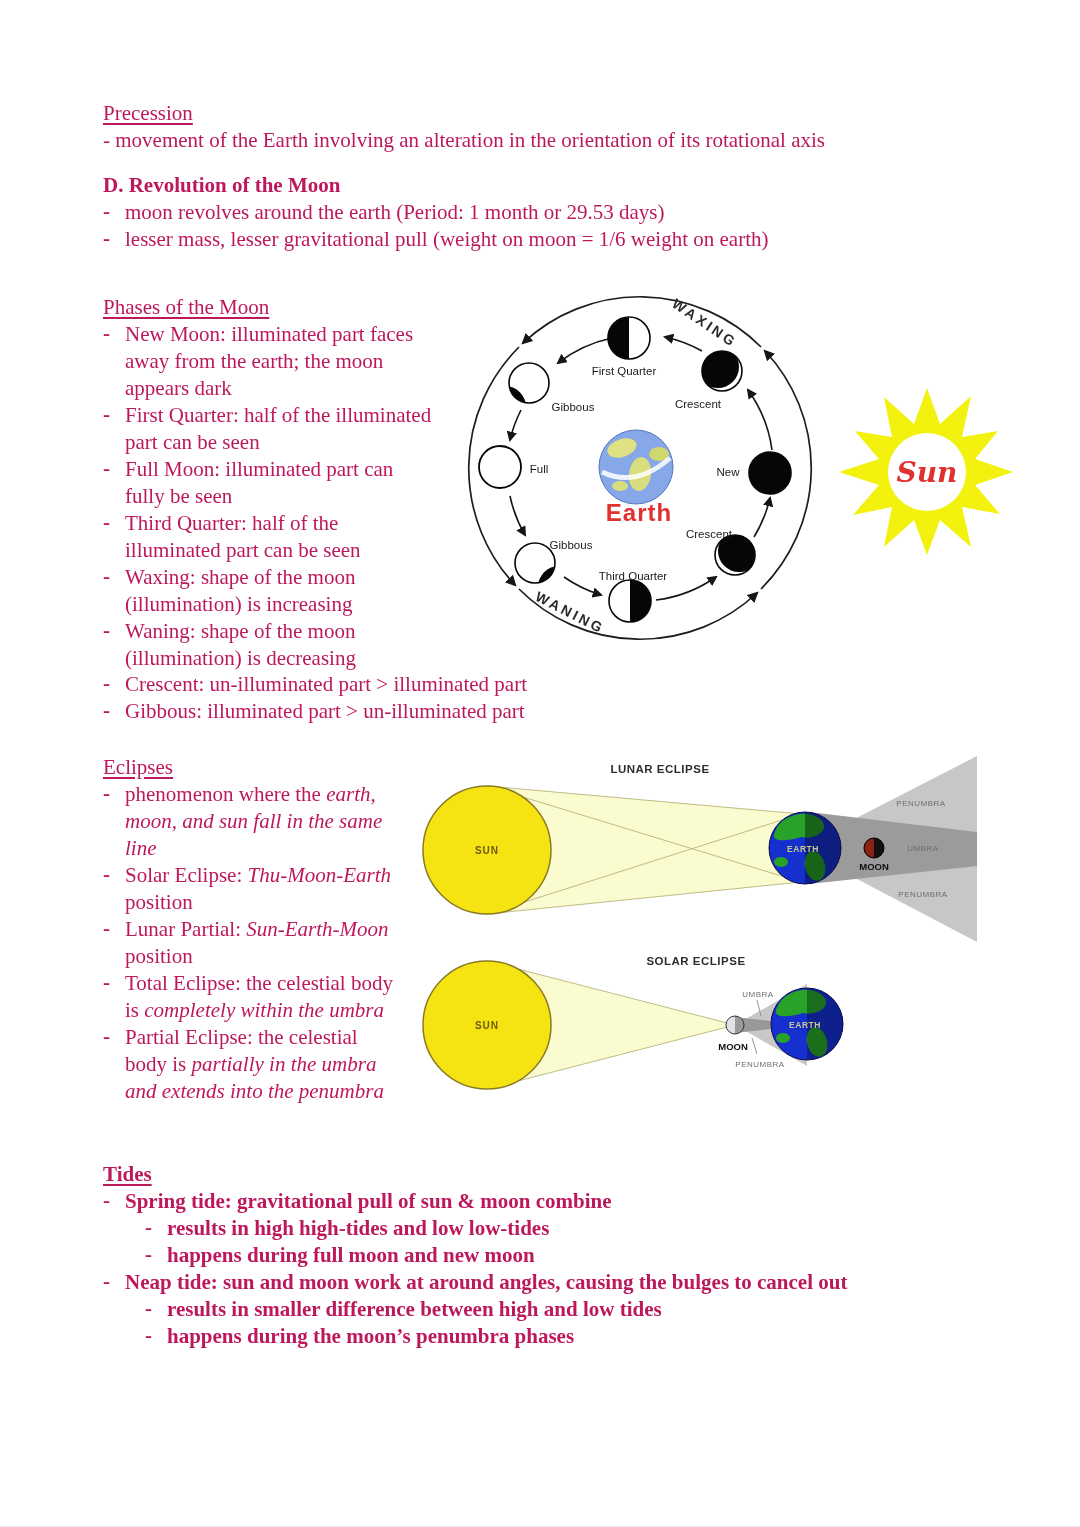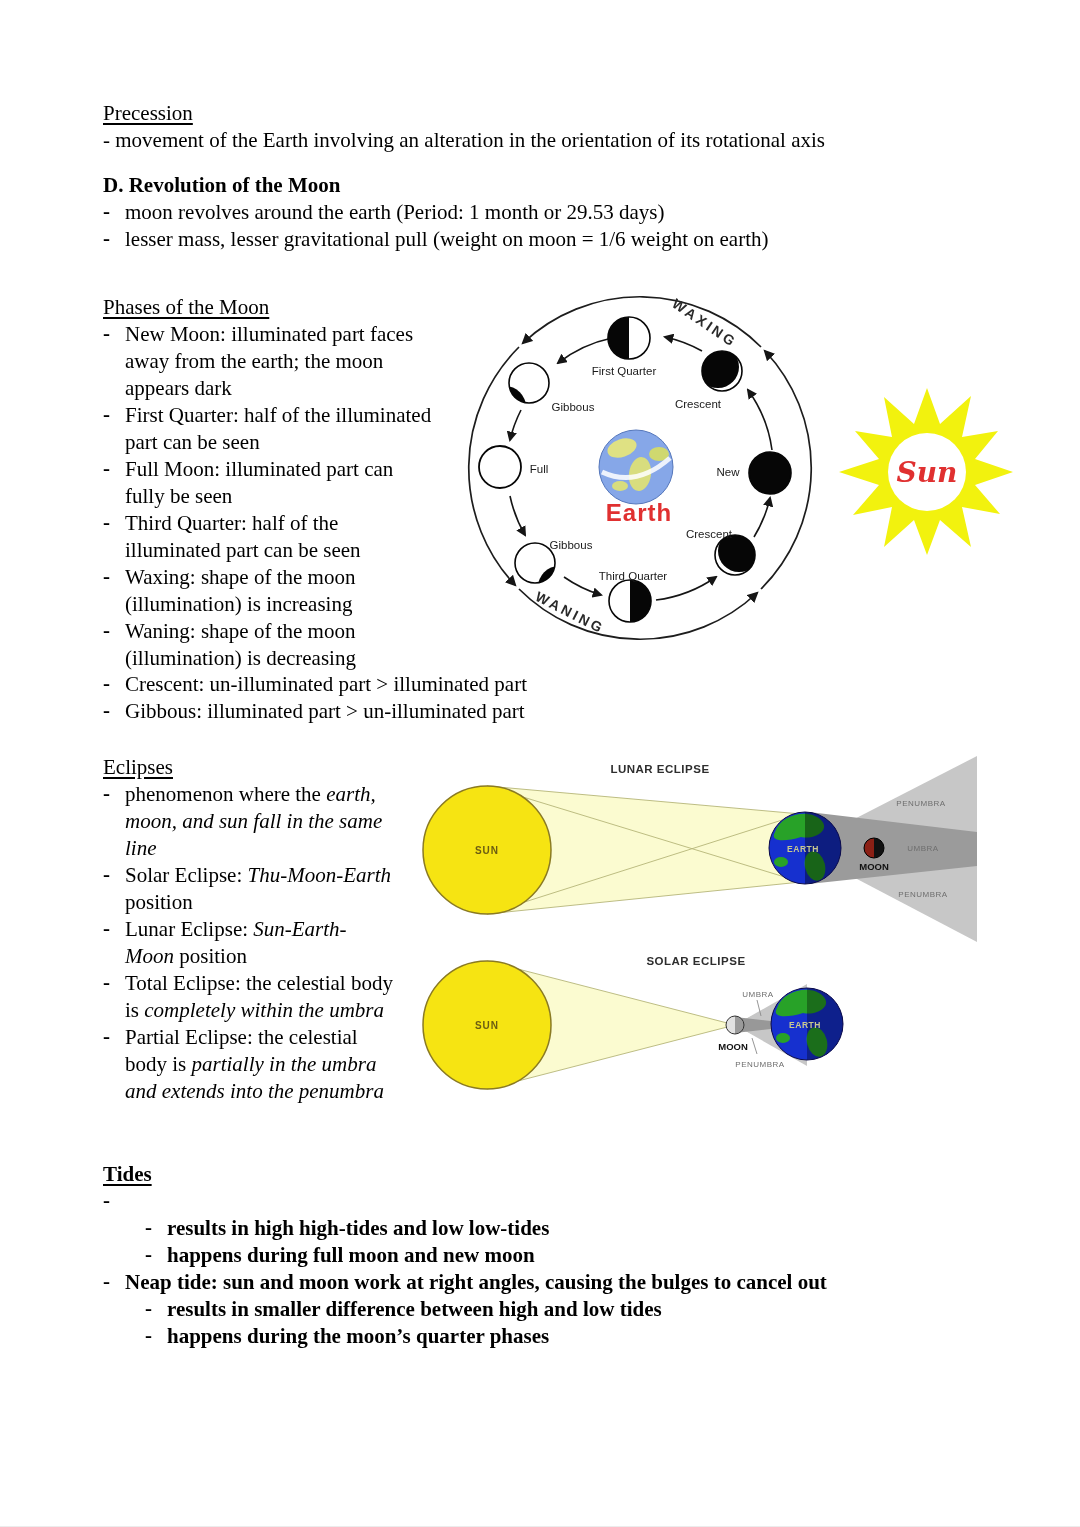--- a/index.html
+++ b/index.html
@@ -1,17 +1,17 @@
 <!DOCTYPE html>
 <html><head>
 <meta charset="utf-8">
 <style>
   html,body{margin:0;padding:0;background:#ffffff;}
   .page{position:relative;width:1080px;height:1527px;background:#fff;overflow:hidden;
-        font-family:"Liberation Serif","DejaVu Serif",serif;font-size:21px;line-height:27px;color:#000000;}
+        font-family:"Liberation Serif","DejaVu Serif",serif;font-size:21px;line-height:27px;color:#be185d;}
   .sec{position:absolute;left:103px;}
   .h{text-decoration:underline;text-underline-offset:3px;}
   .h.bold{font-weight:bold;text-decoration:none;}
   .row{display:flex;}
   .dash{flex:0 0 22px;}
   .dash::before{content:"-";font-weight:bold;position:relative;top:-1px;}
   .sub{margin-left:42px;}
   .it{font-style:italic;}
   .abs{position:absolute;}
   .dlabel{font-family:"Liberation Sans","DejaVu Sans",sans-serif;}
@@ -200,21 +200,21 @@
     <div class="row">
         <span class="dash"></span>
         <div class="txt"><span>phenomenon where the </span><span class="it">earth, moon, and sun fall in the same line</span></div>
       </div>
     <div class="row">
         <span class="dash"></span>
         <div class="txt"><span>Solar Eclipse: </span><span class="it">Thu-Moon-Earth</span><span> position</span></div>
       </div>
     <div class="row">
         <span class="dash"></span>
-        <div class="txt"><span>Lunar Eclipse: </span><span class="it">Sun-Earth-Moon</span><span> position</span></div>
+        <div class="txt"><span>Lunar Partial: </span><span class="it">Sun-Earth-Moon</span><span> position</span></div>
       </div>
     <div class="row">
         <span class="dash"></span>
         <div class="txt"><span>Total Eclipse: the celestial body is </span><span class="it">completely within the umbra</span></div>
       </div>
     <div class="row">
         <span class="dash"></span>
         <div class="txt"><span>Partial Eclipse: the celestial body is </span><span class="it">partially in the umbra and extends into the penumbra</span></div>
       </div>
   </section>
@@ -300,37 +300,38 @@
         <text x="345" y="49">UMBRA</text>
         <text x="347" y="119">PENUMBRA</text>
       </g>
     </svg>
   </div>
 
   <section class="sec" id="sec-tides" style="top:1161px;width:855px;font-weight:bold;">
     <div class="h">Tides</div>
     <div class="row">
       <span class="dash"></span>
+      <div class="txt">Spring tide: gravitational pull of sun &amp; moon combine</div>
     </div>
     <div class="row sub">
       <span class="dash"></span>
       <div class="txt">results in high high-tides and low low-tides</div>
     </div>
     <div class="row sub">
       <span class="dash"></span>
       <div class="txt">happens during full moon and new moon</div>
     </div>
     <div class="row">
       <span class="dash"></span>
-      <div class="txt">Neap tide: sun and moon work at right angles, causing the bulges to cancel out</div>
+      <div class="txt">Neap tide: sun and moon work at around angles, causing the bulges to cancel out</div>
     </div>
     <div class="row sub">
       <span class="dash"></span>
       <div class="txt">results in smaller difference between high and low tides</div>
     </div>
     <div class="row sub">
       <span class="dash"></span>
-      <div class="txt">happens during the moon’s quarter phases</div>
+      <div class="txt">happens during the moon’s penumbra phases</div>
     </div>
   </section>
 
   <div class="bottom-edge"></div>
 </div>
 
 </body></html>

